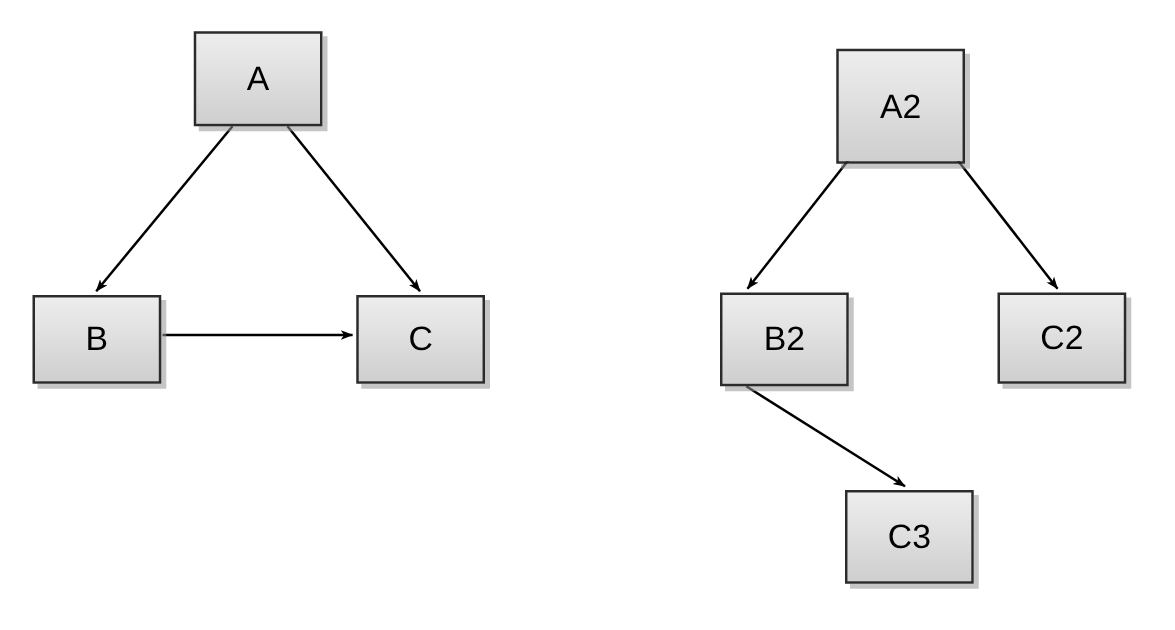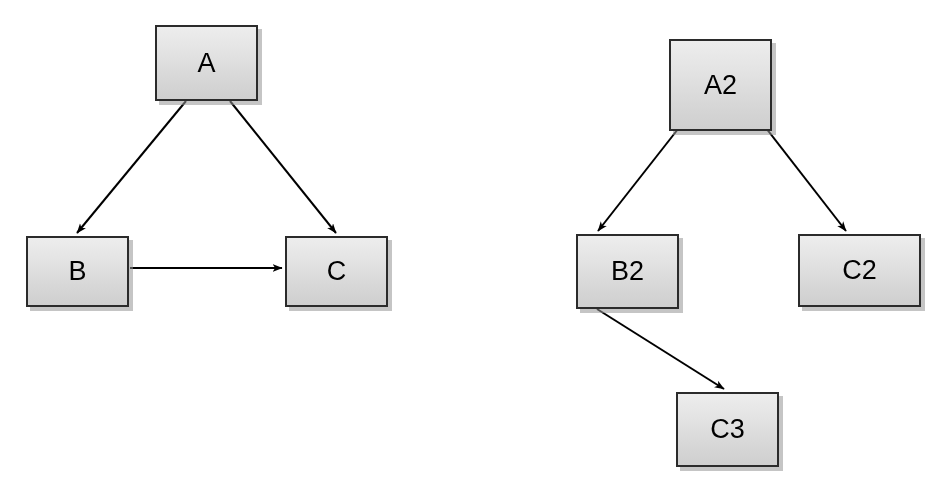--- a/index.html
+++ b/index.html
@@ -77,21 +77,21 @@
       </div>
       <div class="node" style="left: 285px; top: 236px; width: 103px; height: 71px;">
         <span class="node-label">C</span>
       </div>
       <div class="node" style="left: 669px; top: 39px; width: 103px; height: 92px;">
         <span class="node-label">A2</span>
       </div>
       <div class="node" style="left: 542px; top: 234px; width: 103px; height: 75px; margin-left: 34px;">
         <span class="node-label">B2</span>
       </div>
-      <div class="node" style="left: 798px; top: 234px; width: 123px; height: 73px;">
+      <div class="node" style="left: 798px; top: 234px; width: 103px; height: 73px;">
         <span class="node-label">C2</span>
       </div>
       <div class="node" style="left: 676px; top: 392px; width: 103px; height: 75px; text-align: center;">
         <span class="node-label">C3</span>
       </div>
     </div>
 
 </div>
 
 </body></html>

